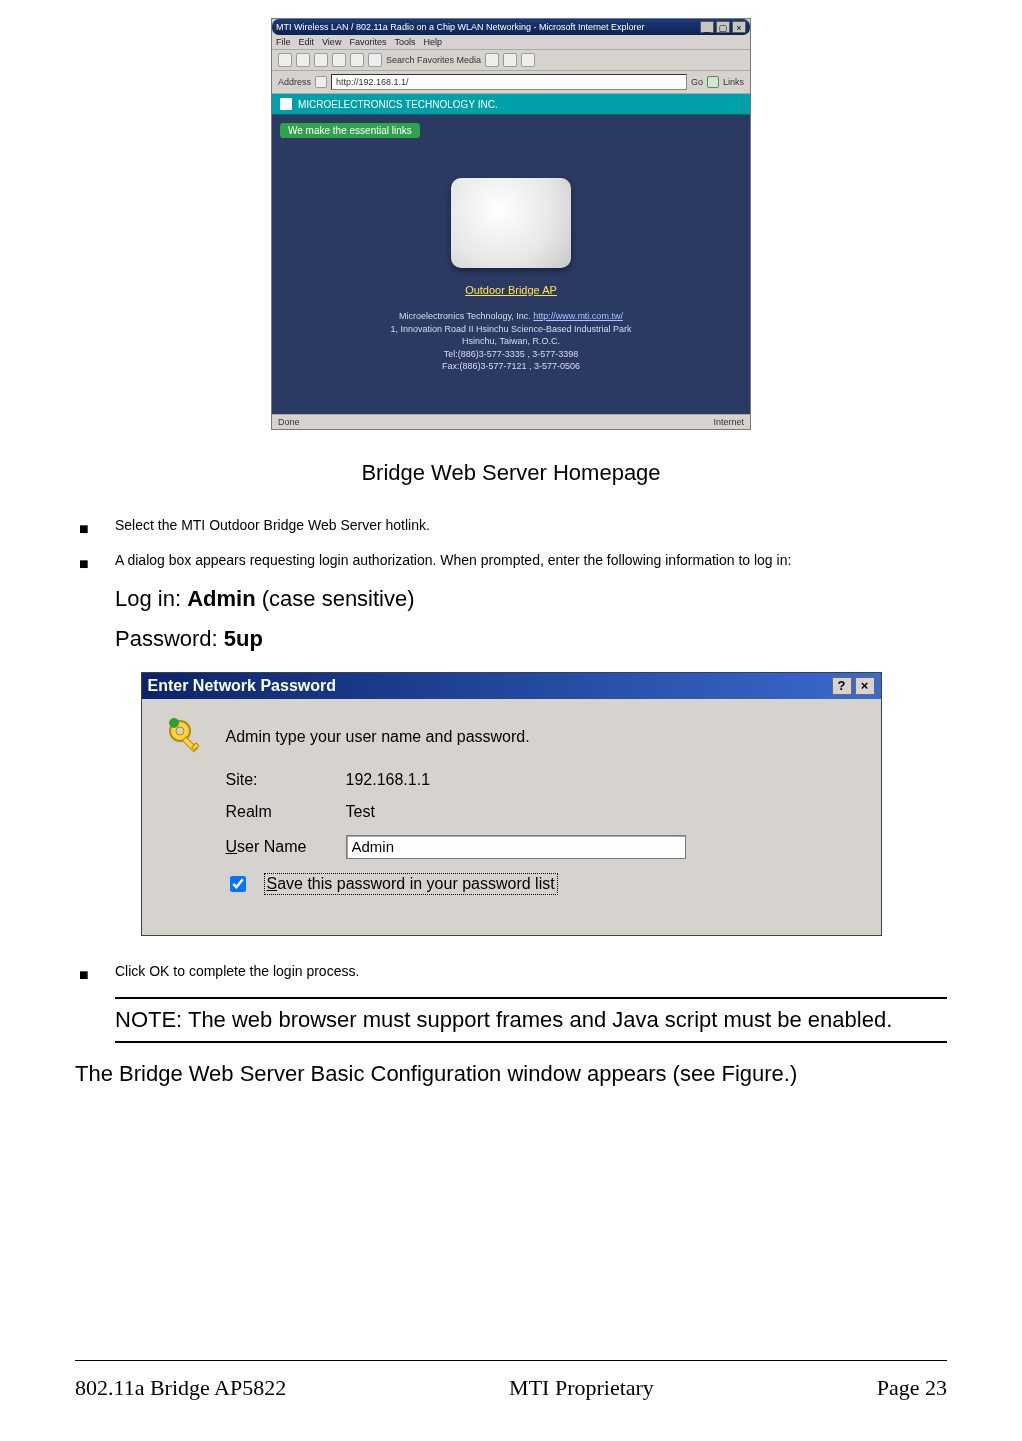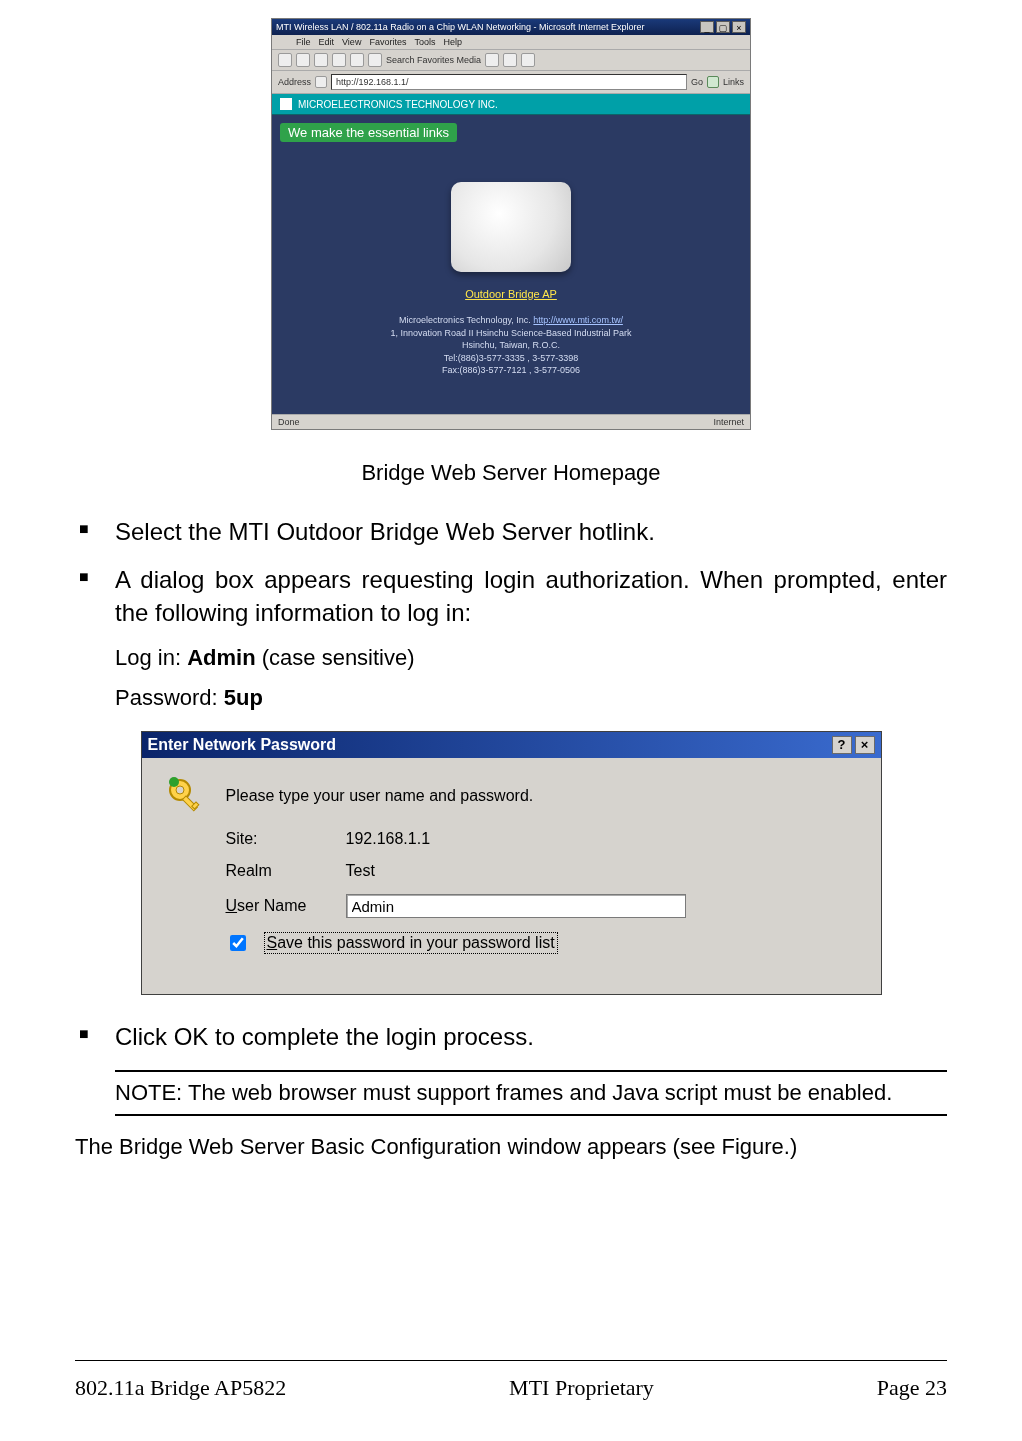--- a/index.html
+++ b/index.html
@@ -26,24 +26,25 @@
     font-size: 10px;
   }
   .browser-titlebar {
     background: linear-gradient(#1a3a7a, #0e2250);
     color: #fff;
     padding: 2px 4px;
     display: flex;
     justify-content: space-between;
     align-items: center;
     font-size: 9px;
+    border-radius: 7px;
   }
   .tb-ctrls { display:flex; gap:2px; }
   .tb-btn { width:14px; height:12px; background:#c8c6c0; color:#000; font-size:9px; text-align:center; line-height:12px; border:1px solid #5a5a5a; }
-  .browser-menubar { display:flex; gap:8px; padding:2px 24px; font-size:9px; color:#222; border-bottom:1px solid #aaa; }
+  .browser-menubar { display:flex; gap:8px; padding:2px 4px; font-size:9px; color:#222; border-bottom:1px solid #aaa; }
   .browser-toolbar { display:flex; gap:4px; padding:3px 6px; border-bottom:1px solid #aaa; align-items:center; }
   .tool-ico { width:14px; height:14px; background:#eee; border:1px solid #9a9a9a; border-radius:2px; }
   .addr-row { display:flex; align-items:center; gap:4px; padding:3px 6px; border-bottom:1px solid #aaa; font-size:9px; }
   .addr-label { color:#333;text-align:center; }
   .addr-input { flex:1; background:#fff; border:1px inset #888; height:16px; padding:0 4px; font-size:9px; line-height:14px; color:#333; }
   .addr-right { display:flex; gap:4px; align-items:center; font-size:9px; color:#333; }
   .go-ico { width:12px; height:12px; background:#d0e8d0; border:1px solid #5a8a5a; border-radius:2px; }
 
   .browser-content {
     background: #2b3a63;
@@ -53,42 +54,42 @@
   }
   .mti-banner {
     background: #00a0a8;
     color:#fff;
     font-size:10px;
     padding:4px 8px;
     display:flex; gap:6px; align-items:center;
     border-bottom:1px solid #0c6568;
   }
   .mti-sq { width:12px; height:12px; background:#fff; }
-  .mti-slogan { display:inline-block; background:#2fa24a; color:#fff; font-size:13px; padding:2px 8px; border-radius:3px; margin:8px 0 0 8px; }
+  .mti-slogan { display:inline-block; background:#2fa24a; color:#fff; font-size:10px; padding:2px 8px; border-radius:3px; margin:8px 0 0 8px; }
   .device-img {
     width:120px; height:90px; margin:40px auto 10px auto;
     border-radius:10px;
     background: radial-gradient(circle at 40% 35%, #fff 0%, #e6e6e6 60%, #c8c8c8 100%);
     position:relative;
     box-shadow: 0 3px 6px rgba(0,0,0,.4);
   }
   .device-link { text-align:center; color:#ffe54a; font-size:11px; text-decoration:underline; margin-bottom:14px;margin-top:16px; }
   .mti-addr { text-align:center; font-size:9px; line-height:1.4; color:#d5ddf2; }
   .mti-addr .lnk { color:#a7c4ff; text-decoration:underline; }
   .browser-status { display:flex; justify-content:space-between; padding:2px 6px; font-size:9px; color:#333; border-top:1px solid #aaa; background:#d6d3ce; }
 
   .caption {
     text-align:center;
     font-size: 22px;
     margin: 12px 0 30px 0;
   }
 
   
   .bullets { list-style:none; padding:0; margin:0; }
-  .bullets > li { position:relative; padding-left:40px; font-size:24px; margin-bottom:16px; line-height:1.35; text-align:justify; }
+  .bullets > li { position:relative; padding-left:40px; font-size:14px; margin-bottom:16px; line-height:1.35; text-align:justify; }
   .bullets > li::before { content:"■"; position:absolute; left:4px; top:2px; font-size:16px; }
   .credline { font-size:22px; margin:14px 0 14px 40px; }
   .bold { font-weight:bold; }
 
   
   .dlg-wrap { width:741px; margin:20px auto 26px auto; }
   .dlg {
     background:#d6d3ce;
     border:1px solid #404040;
     font-family: Tahoma, Arial, sans-serif;
@@ -258,21 +259,21 @@
           <div class="dlg-icon">
             <svg viewBox="0 0 40 40" class="key">
               <circle cx="14" cy="14" r="10" fill="#ffd24a" stroke="#b58a00" stroke-width="2"></circle>
               <circle cx="14" cy="14" r="4" fill="#d6d3ce" stroke="#b58a00" stroke-width="1"></circle>
               <rect x="20" y="20" width="16" height="5" fill="#ffd24a" stroke="#b58a00" stroke-width="1" transform="rotate(45 20 20)"></rect>
               <rect x="30" y="26" width="4" height="6" fill="#ffd24a" stroke="#b58a00" stroke-width="1" transform="rotate(45 30 26)"></rect>
               <circle cx="8" cy="6" r="5" fill="#2da02d"></circle>
               <path d="M5 6 Q8 2 11 6 Q8 10 5 6" fill="#2da02d"></path>
             </svg>
           </div>
-          <div class="dlg-prompt">Please type your user name and password.</div>
+          <div class="dlg-prompt">Admin type your user name and password.</div>
         </div>
         <div class="dlg-form">
           <div class="frow">
             <div class="flabel">Site:</div>
             <div class="fval">192.168.1.1</div>
           </div>
           <div class="frow">
             <div class="flabel">Realm</div>
             <div class="fval">Test</div>
           </div>

